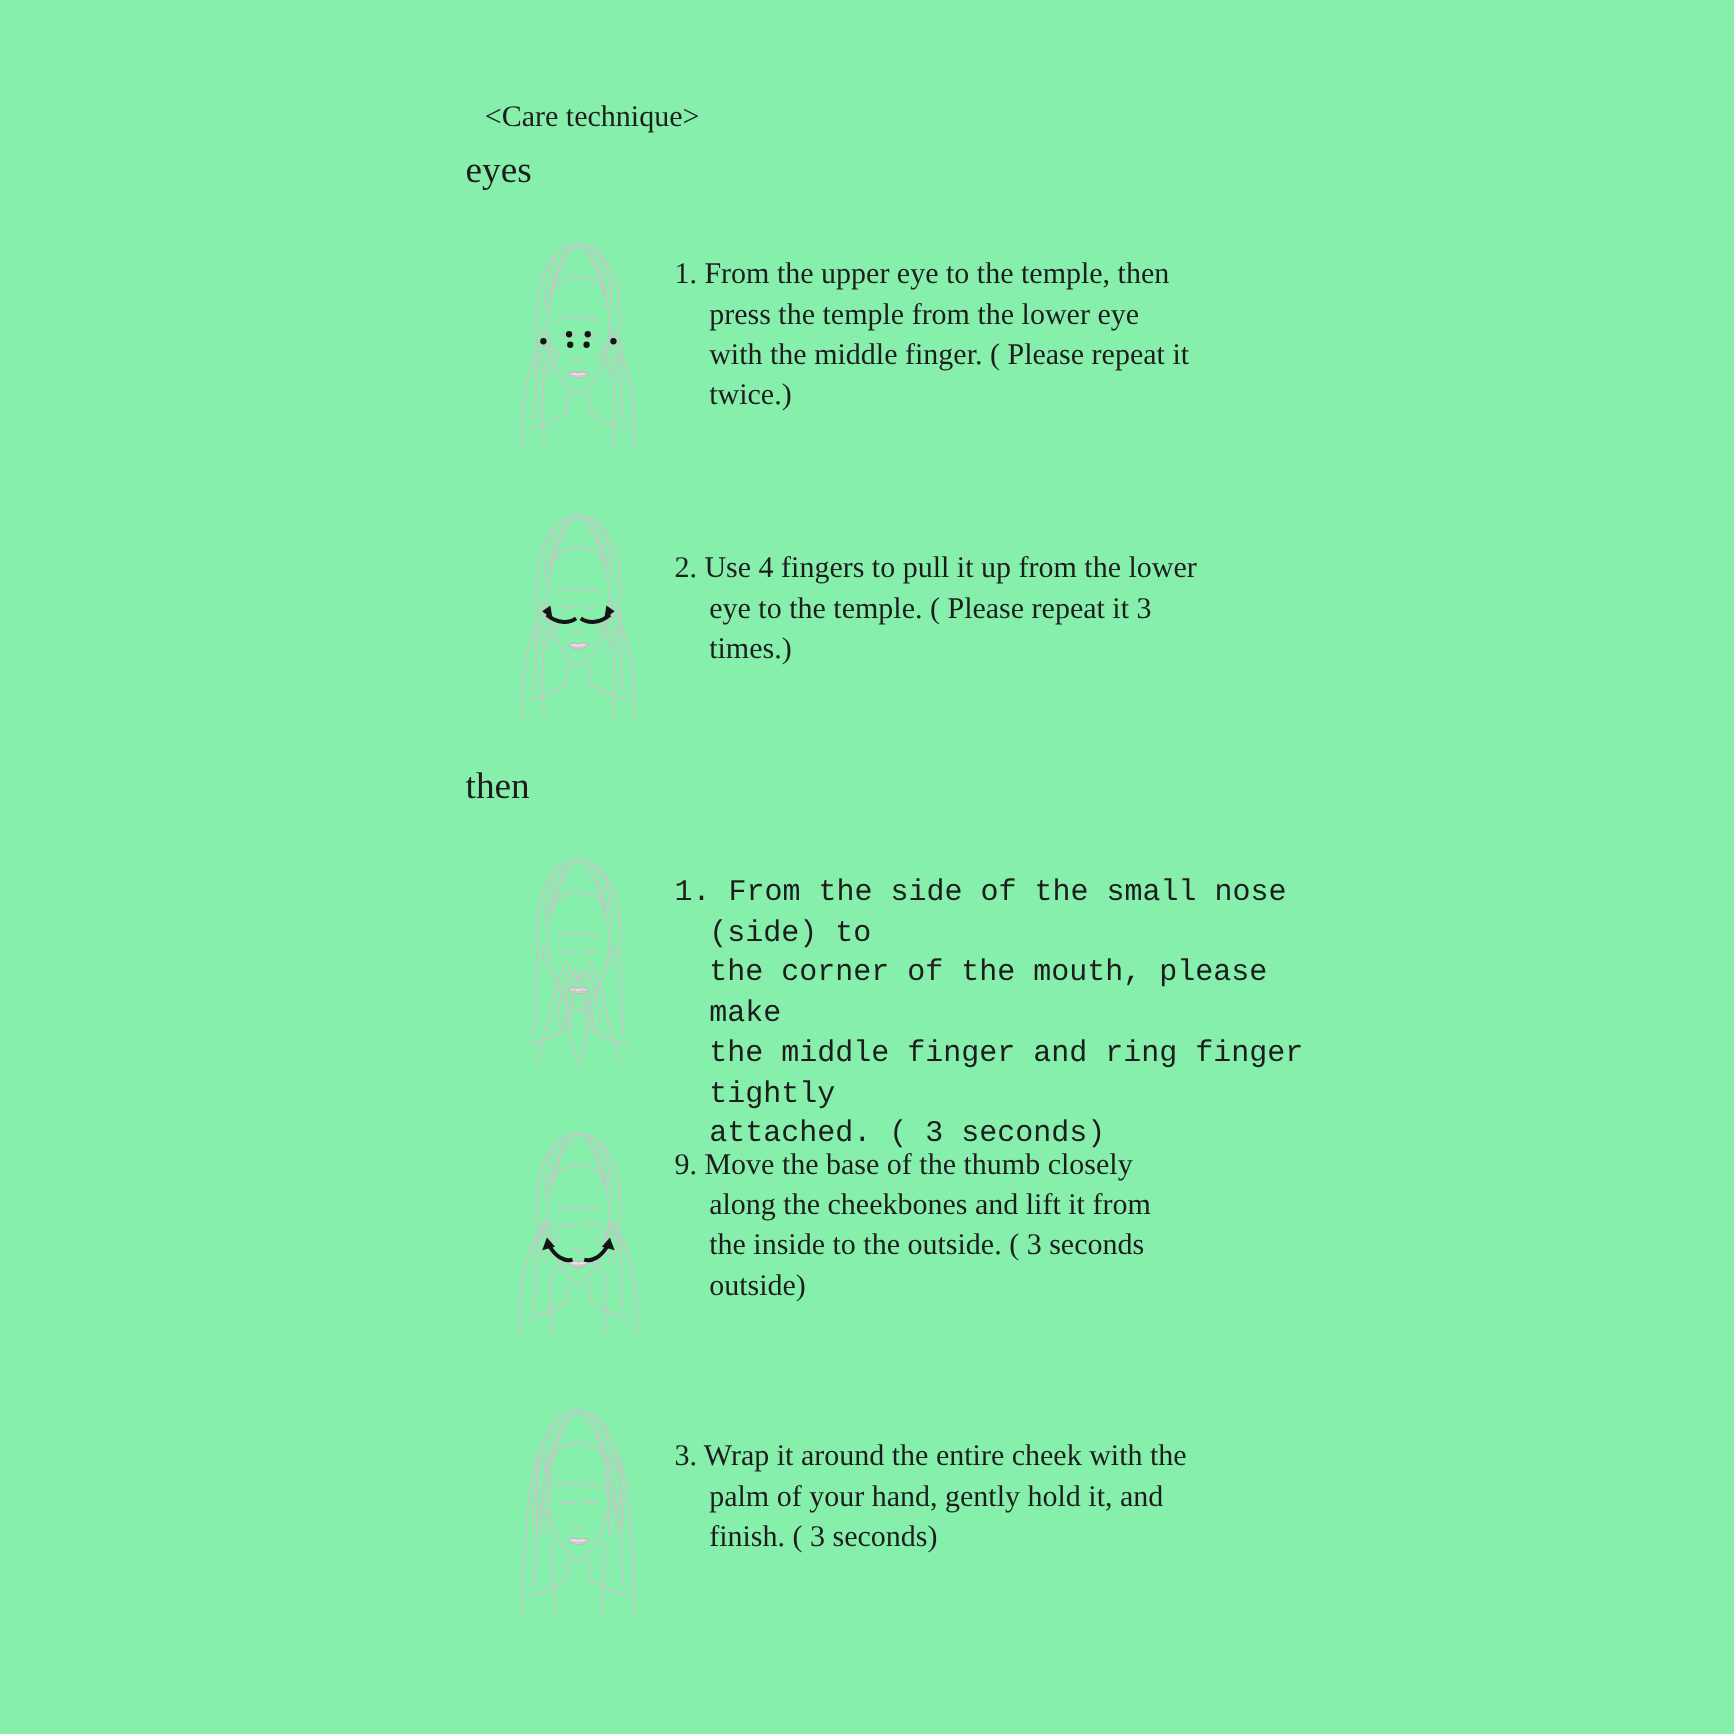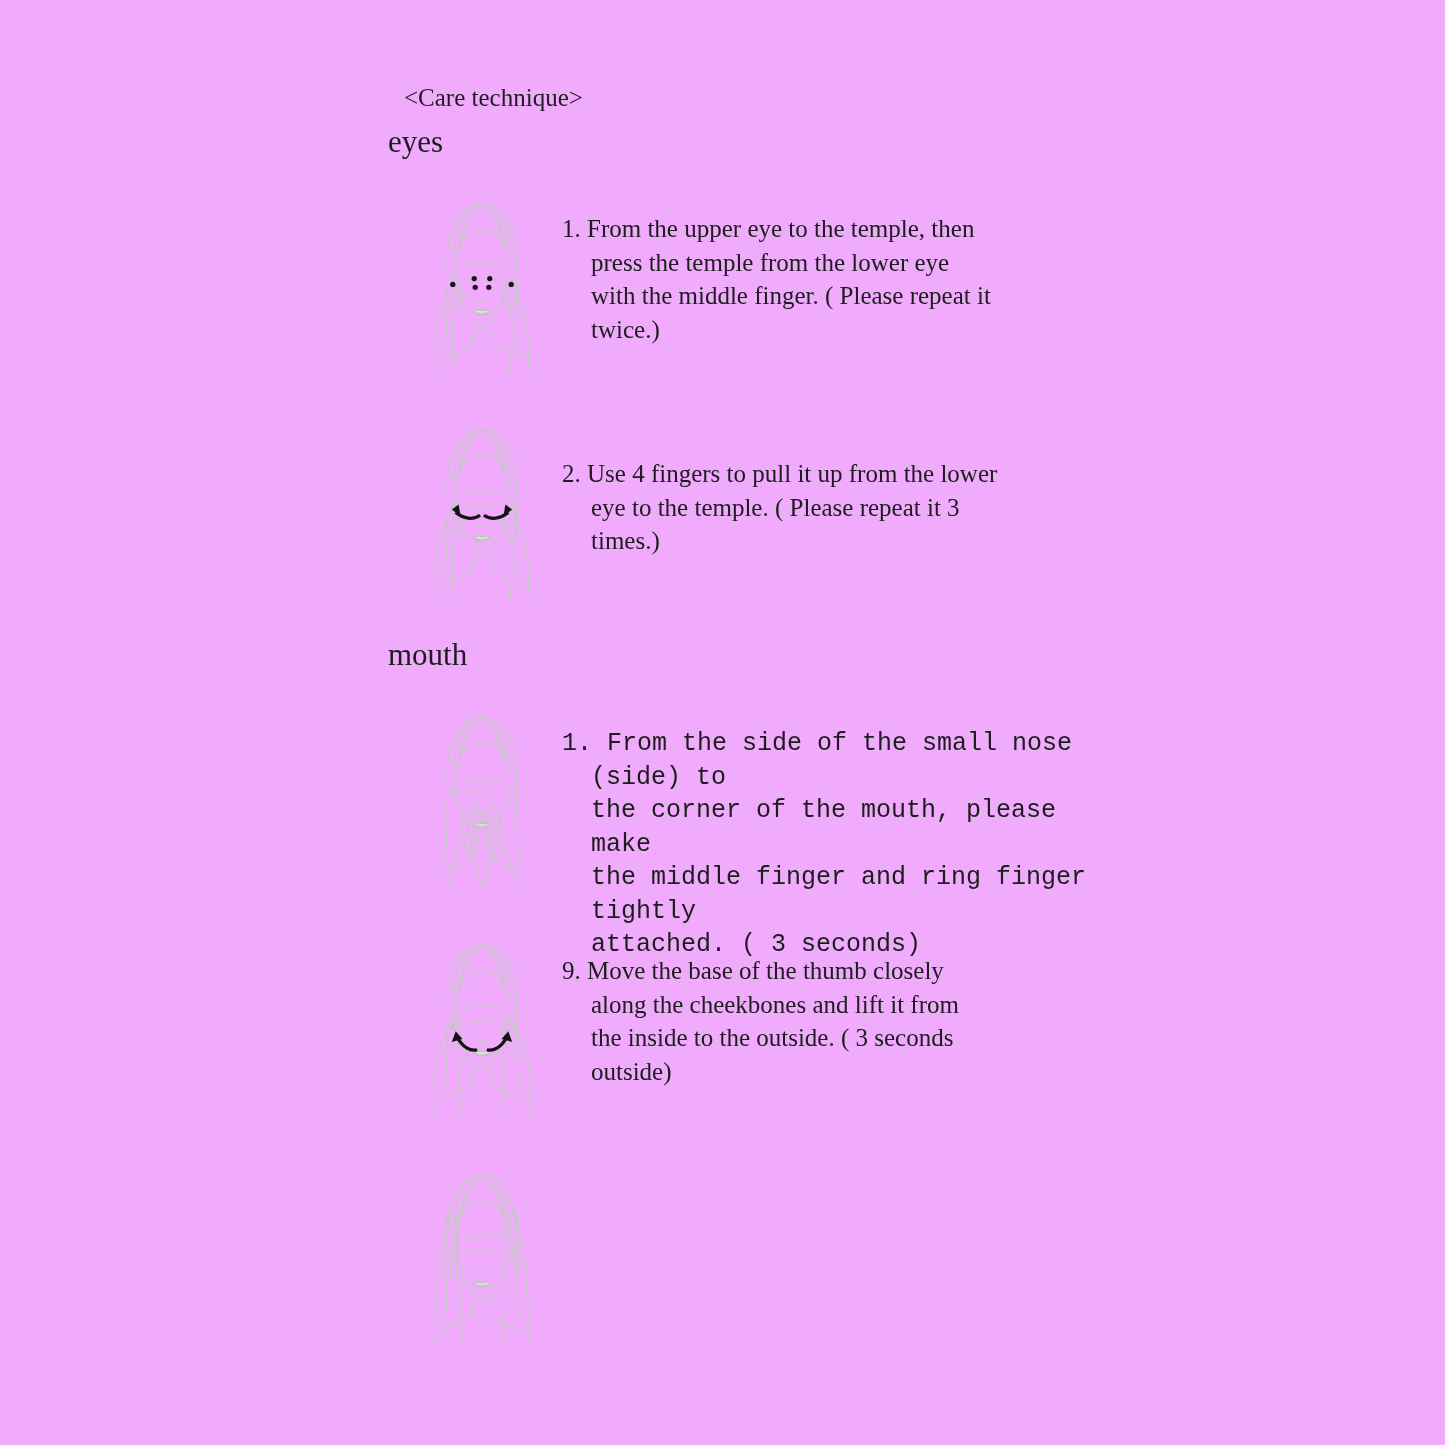--- a/index.html
+++ b/index.html
@@ -1,19 +1,19 @@
 <!DOCTYPE html>
 <html><head>
 <meta charset="utf-8">
 <style>
   html,body{margin:0;padding:0;background:#ffffff;}
   .page{
     position:relative;
     width:1445px;height:1445px;
-    background:#f0abfc;
+    background:#86efac;
     font-family:"Liberation Serif", serif;
     color:#1d1d1d;
     overflow:hidden;
   }
   .title{
     position:absolute;left:404px;top:83px;
     font-size:25px;line-height:30px;color:#1d1d1d;
   }
   .section-label{
     position:absolute;left:388px;
@@ -173,21 +173,21 @@
 
   <svg class="illustration pos-ill-2" viewBox="0 0 150 190" width="146" height="185" aria-label="face-massage-under-eye-outward-arrows">
     <use href="#g-face"></use>
       <use href="#g-hands-temple"></use>
       <use href="#g-arrows-eye"></use>
   </svg>
   <div class="step-text pos-txt-2">2. Use 4 fingers to pull it up from the lower
 eye to the temple. ( Please repeat it 3
 times.)</div>
 
-  <div class="section-label label-mouth">mouth</div>
+  <div class="section-label label-mouth">then</div>
 
   <svg class="illustration pos-ill-3" viewBox="0 0 150 190" width="146" height="185" aria-label="face-massage-fingers-beside-nose">
     <use href="#g-face"></use>
       <use href="#g-hands-nose"></use>
   </svg>
   <div class="step-text pos-txt-3">1. From the side of the small nose (side) to
 the corner of the mouth, please make
 the middle finger and ring finger tightly
 attached. ( 3 seconds)</div>
 
@@ -198,14 +198,17 @@
   </svg>
   <div class="step-text pos-txt-4">9. Move the base of the thumb closely
 along the cheekbones and lift it from
 the inside to the outside. ( 3 seconds
 outside)</div>
 
   <svg class="illustration pos-ill-5" viewBox="0 0 150 190" width="146" height="185" aria-label="face-massage-palms-wrapping-cheeks">
     <use href="#g-face"></use>
       <use href="#g-hands-palm"></use>
   </svg>
+  <div class="step-text pos-txt-5">3. Wrap it around the entire cheek with the
+palm of your hand, gently hold it, and
+finish. ( 3 seconds)</div>
 
 </div>
 
 </body></html>

